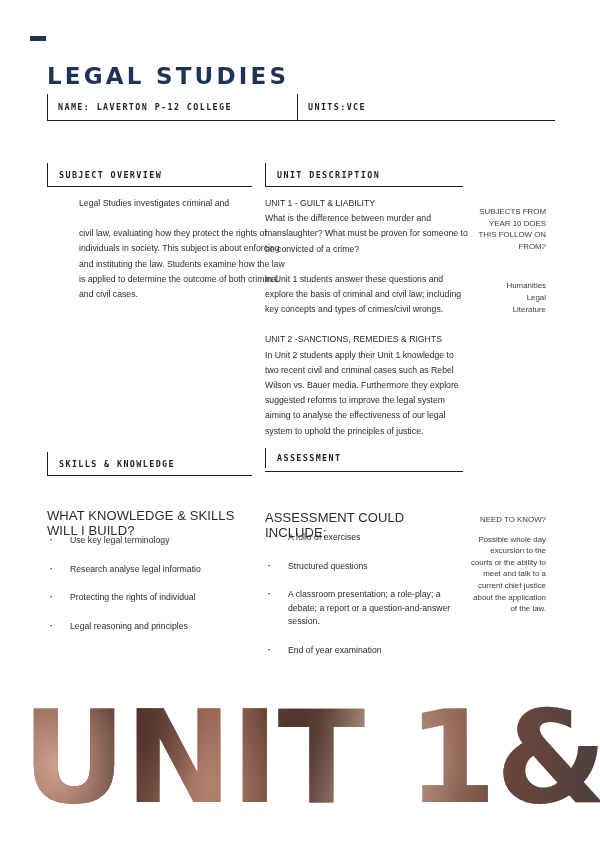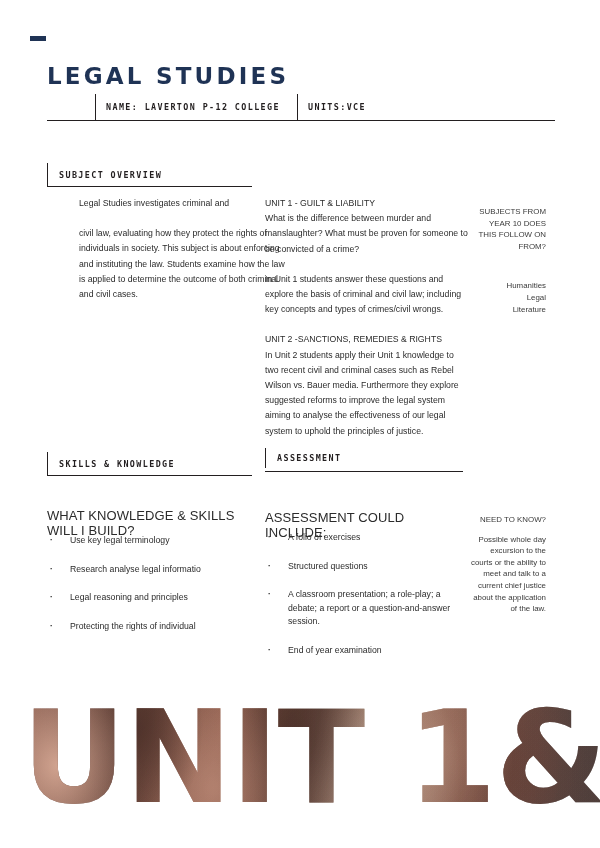--- a/index.html
+++ b/index.html
@@ -59,21 +59,21 @@
   .namebar .cell {
     position: absolute;
     top: 0;
     height: 26px;
     display: flex;
     align-items: center;
     padding-left: 10px;
     border-left: 1.8px solid #231f20;
     box-sizing: border-box;
   }
-  .namebar .cell-name { left: 0; width: 250px; margin-left: 48px; }
+  .namebar .cell-name { left: 0; width: 250px; }
   .namebar .cell-units { left: 250px; width: 258px; }
 
   .mono-label {
     font-family: "DejaVu Sans Mono", monospace;
     font-weight: 700;
     font-size: 8.4px;
     letter-spacing: 1.4px;
     color: #231f20;
     white-space: nowrap;
   }
@@ -230,20 +230,25 @@
       <span class="mono-label">UNITS:VCE</span>
     </div>
   </div>
 
   <div class="sec-head" id="sec-overview">
     <div class="tab">
       <span class="mono-label">SUBJECT OVERVIEW</span>
     </div>
   </div>
 
+  <div class="sec-head" id="sec-unitdesc">
+    <div class="tab">
+      <span class="mono-label">UNIT DESCRIPTION</span>
+    </div>
+  </div>
 
   <div class="body-text" id="overview-body">
     <p class="lead">Legal Studies investigates criminal and</p>
     <p>civil law, evaluating how they protect the rights of individuals in society. This subject is about enforcing and instituting the law. Students examine how the law is applied to determine the outcome of both criminal and civil cases.</p>
   </div>
 
   <div class="body-text" id="unitdesc-body">
     <div class="blk">
       <span class="hd">UNIT 1 - GUILT &amp; LIABILITY</span>
       <span>What is the difference between murder and manslaughter? What must be proven for someone to be convicted of a crime?</span>
@@ -276,22 +281,22 @@
       <span class="mono-label">ASSESSMENT</span>
     </div>
   </div>
 
   <div class="col-heading" id="skills-heading">WHAT KNOWLEDGE &amp; SKILLS WILL I BUILD?</div>
   <div class="col-heading" id="assess-heading">ASSESSMENT COULD INCLUDE:</div>
 
   <ul class="doclist" id="skills-list">
     <li>Use key legal terminology</li>
     <li>Research analyse legal informatio</li>
+    <li>Protecting the rights of individual</li>
     <li>Legal reasoning and principles</li>
-    <li>Protecting the rights of individual</li>
   </ul>
 
   <ul class="doclist" id="assess-list">
     <li>A  folio of exercises</li>
     <li>Structured questions</li>
     <li>A classroom presentation; a role-play; a debate; a report or a question-and-answer session.</li>
     <li>End of year examination</li>
   </ul>
 
   <div class="rail" id="rail-needtoknow">

